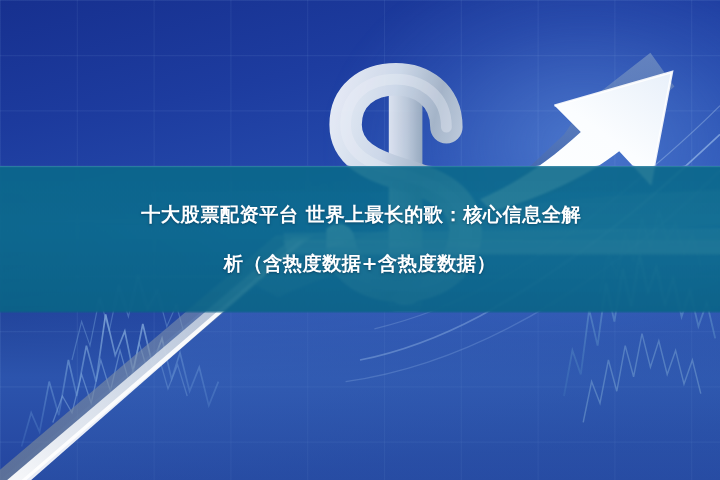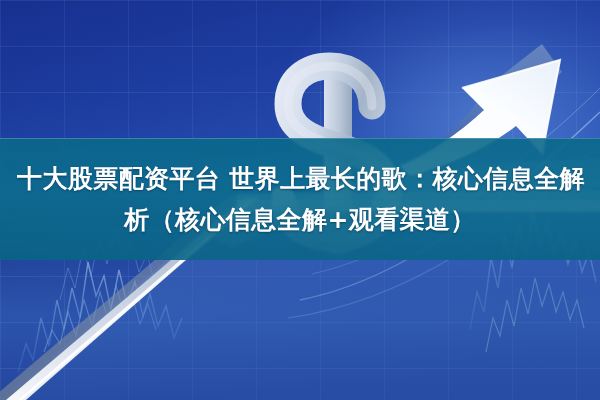--- a/index.html
+++ b/index.html
@@ -96,21 +96,21 @@
     left: 0; top: 138px;
     width: 600px; height: 122px;
     display: flex;
     flex-direction: column;
     align-items: center;
     justify-content: center;
     z-index: 8;
   }
   .title-line {
     color: #ffffff;
-    font-size: 25px;
+    font-size: 16px;
     font-weight: 700;
     line-height: 41px;
     letter-spacing: .4px;
     text-align: center;
     white-space: nowrap;
     text-shadow: 0 1px 2px rgba(0,40,70,.55);
   }
   .title-line.l1 { padding-left: 2px; }
 </style>
 </head>
@@ -239,16 +239,16 @@
       <path d="M210,236 C300,186 400,168 600,158 L600,188 C400,198 300,214 232,248 Z" fill="#a9c4d8" opacity=".30"></path>
     </svg>
   </div>
 
   <div class="band">
     <div class="band-top-line"></div>
   </div>
 
   <div class="title-wrap">
     <div class="title-line l1">十大股票配资平台 世界上最长的歌：核心信息全解</div>
-    <div class="title-line l2">析（核心信息全解+观看渠道）</div>
+    <div class="title-line l2">析（含热度数据+含热度数据）</div>
   </div>
 
 </div>
 
 </body></html>

